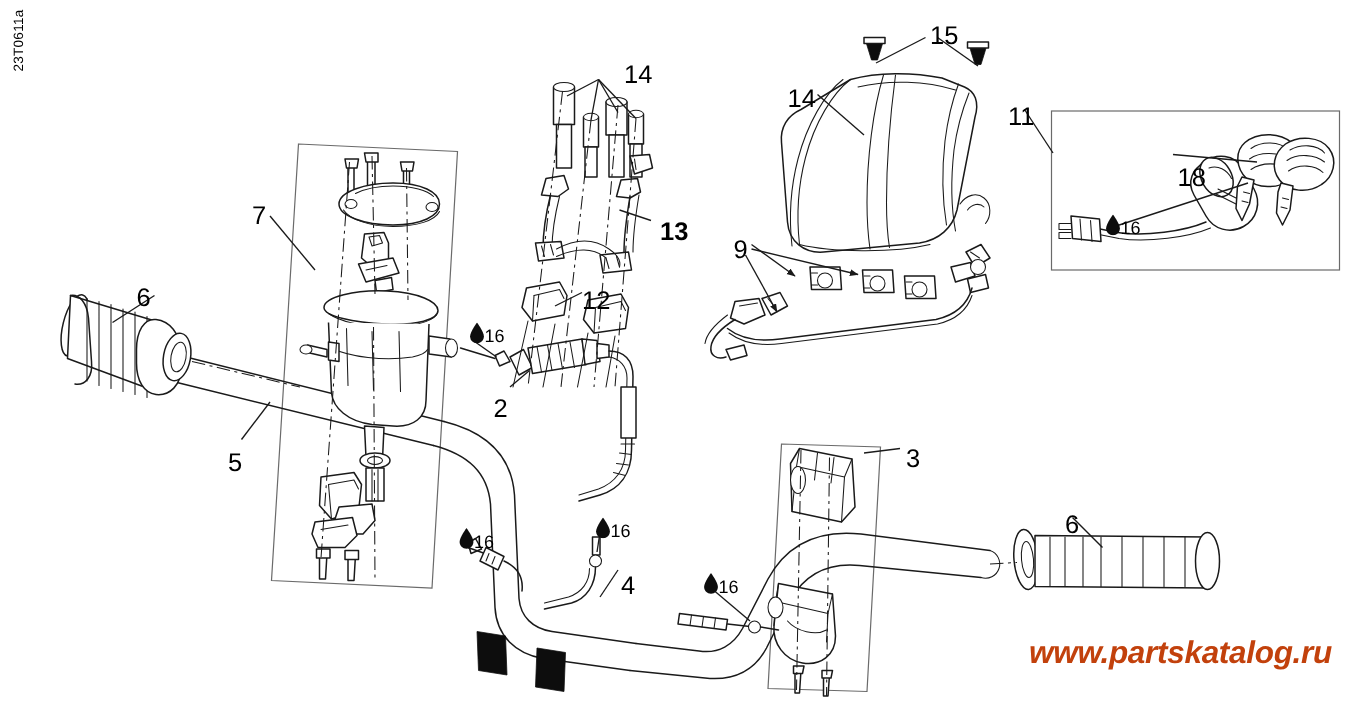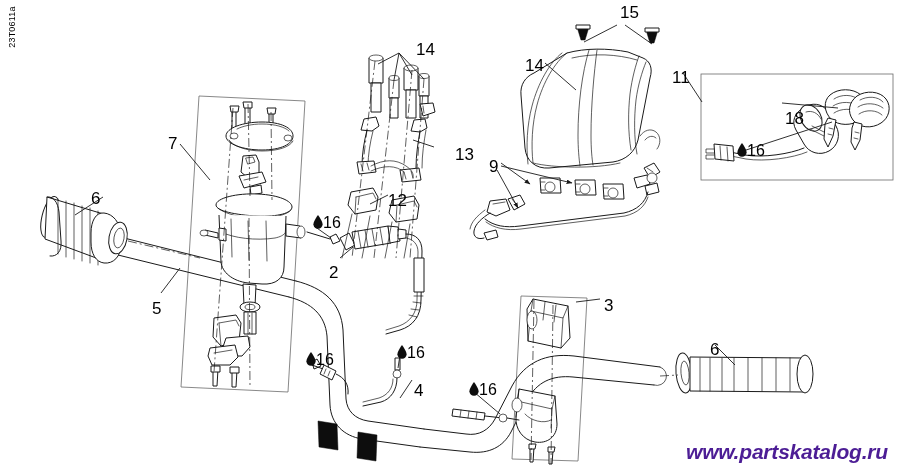--- a/index.html
+++ b/index.html
@@ -28,21 +28,21 @@
     position: absolute;
     font-family: "Liberation Sans", sans-serif;
     font-size: 17px;
     font-weight: 400;
     color: #000000;
     line-height: 1;
     white-space: nowrap;
     user-select: none;
   }
   .callout.lube {
-    font-size: 16px;
+    font-size: 12px;
   }
   .drop {
     display: inline-block;
     vertical-align: -1px;
     margin-right: 0px;
   }
   #doc-code {
     position: absolute;
     left: -19px;
     top: 22px;
@@ -52,26 +52,26 @@
     letter-spacing: 0.2px;
     color: #000000;
     transform: rotate(-90deg);
     transform-origin: center center;
     white-space: nowrap;
     text-align: center;
   }
   #watermark {
     position: absolute;
     left: 686px;
-    top: 440px;
+    top: 424px;
     font-family: "Liberation Sans", sans-serif;
     font-size: 21px;
     font-weight: bold;
     font-style: italic;
-    color: #4c1d95;
+    color: #c2410c;
     white-space: nowrap;
     letter-spacing: -0.2px;
   }
 </style>
 </head>
 <body>
 
 <div id="page">
 
   <svg id="diagram-svg" viewBox="0 0 900 470">
@@ -446,23 +446,23 @@
   <div class="callout" style="left:604px; top:297px;">3</div>
   <div class="callout" style="left:414px; top:382px;">4</div>
   <div class="callout" style="left:152px; top:300px;">5</div>
   <div class="callout" style="left:91px; top:190px;">6</div>
   <div class="callout" style="left:710px; top:341px;">6</div>
   <div class="callout" style="left:168px; top:135px;">7</div>
   <div class="callout" style="left:489px; top:158px;">9</div>
   <div class="callout" style="left:525px; top:57px;">14</div>
   <div class="callout" style="left:672px; top:69px;text-align:right;">11</div>
   <div class="callout" style="left:376px; top:192px;padding-left:12px;">12</div>
-  <div class="callout" style="left:455px; top:146px;">13</div>
+  <div class="callout" style="left:440px; top:146px;font-weight:bold;">13</div>
   <div class="callout" style="left:416px; top:41px;">14</div>
-  <div class="callout" style="left:620px; top:4px;">15</div>
+  <div class="callout" style="left:620px; top:15px;">15</div>
   <div class="callout" style="left:785px; top:110px;">18</div>
 
   <div class="callout lube" style="left:313px; top:215px;">
     <svg class="drop" width="10" height="14" viewBox="0 0 10 14">
         <path d="M5,0 C5,0 9.6,6.2 9.6,9.2 C9.6,11.9 7.6,13.8 5,13.8 C2.4,13.8 0.4,11.9 0.4,9.2 C0.4,6.2 5,0 5,0 Z" fill="#0d0d0d"></path>
       </svg><span>16</span>
   </div>
   <div class="callout lube" style="left:306px; top:352px;">
     <svg class="drop" width="10" height="14" viewBox="0 0 10 14">
         <path d="M5,0 C5,0 9.6,6.2 9.6,9.2 C9.6,11.9 7.6,13.8 5,13.8 C2.4,13.8 0.4,11.9 0.4,9.2 C0.4,6.2 5,0 5,0 Z" fill="#0d0d0d"></path>

